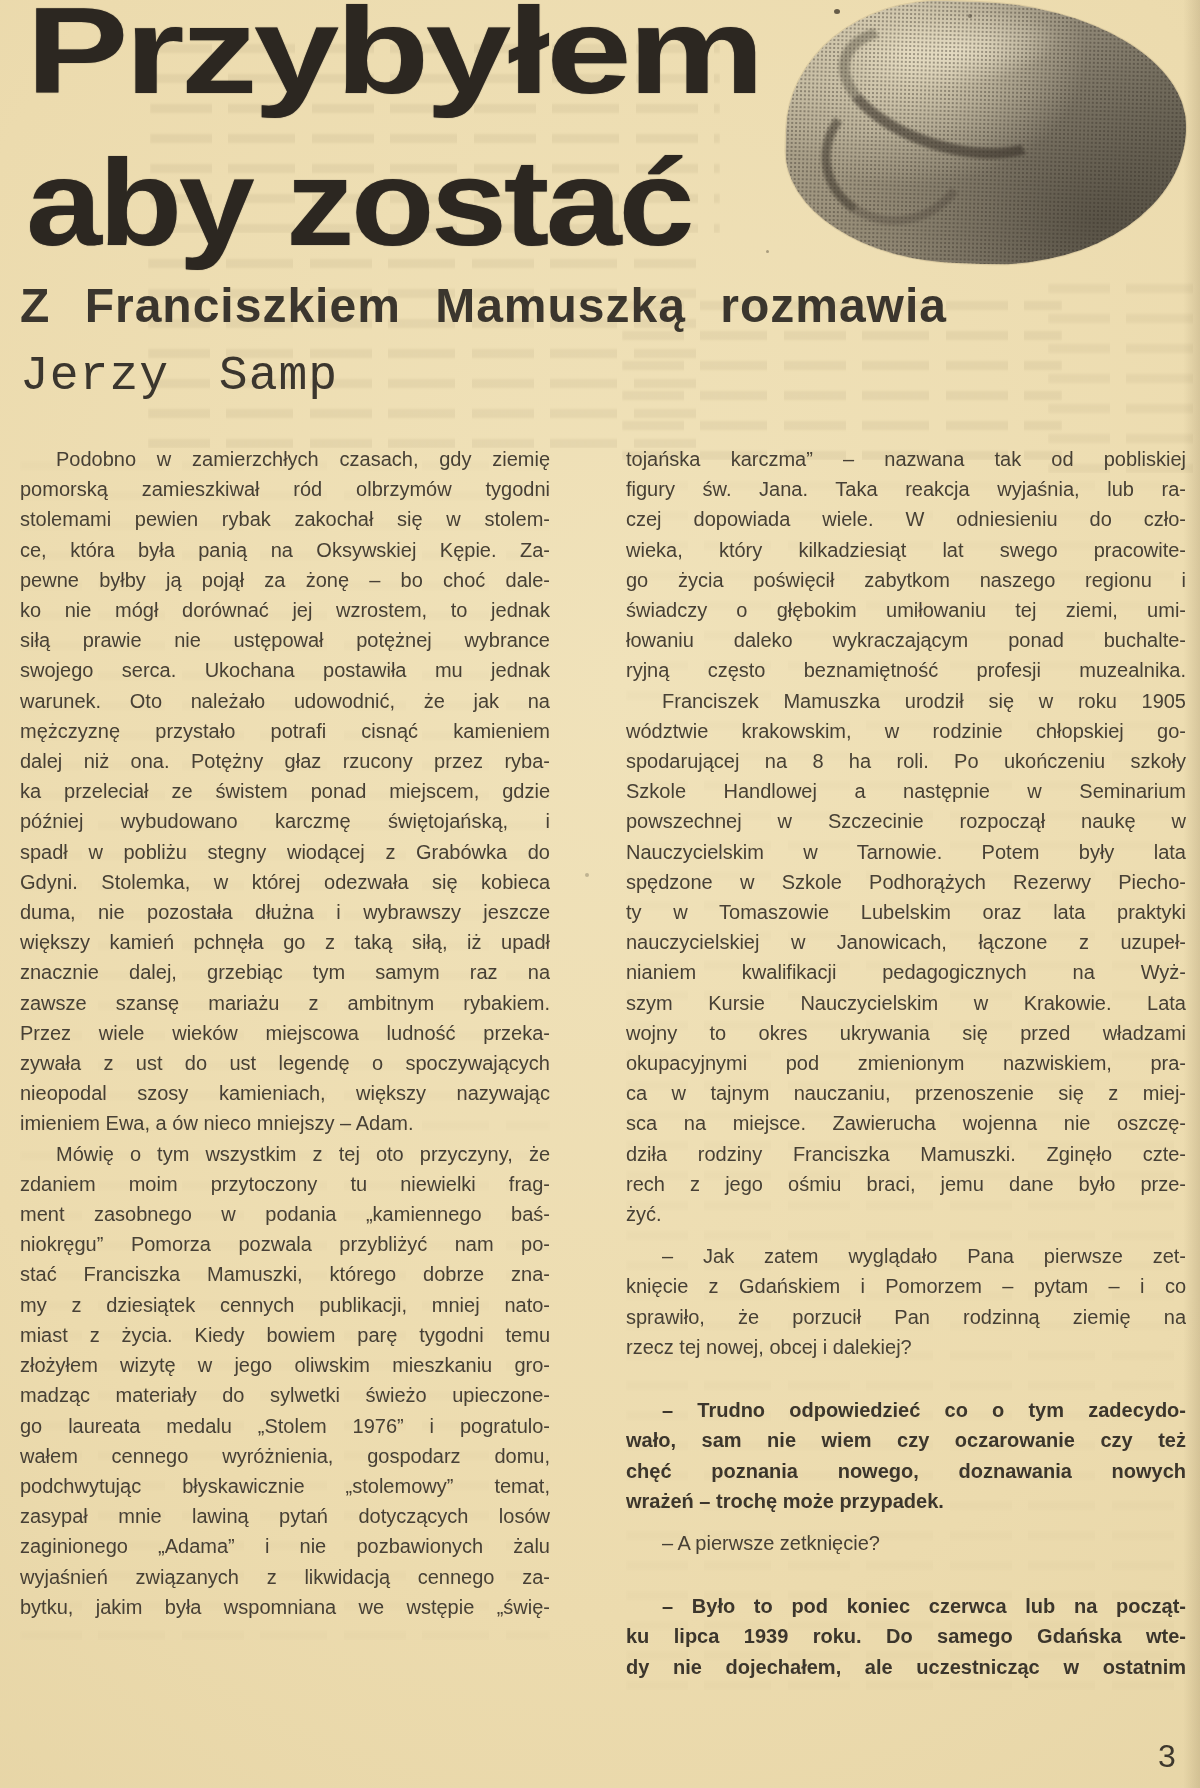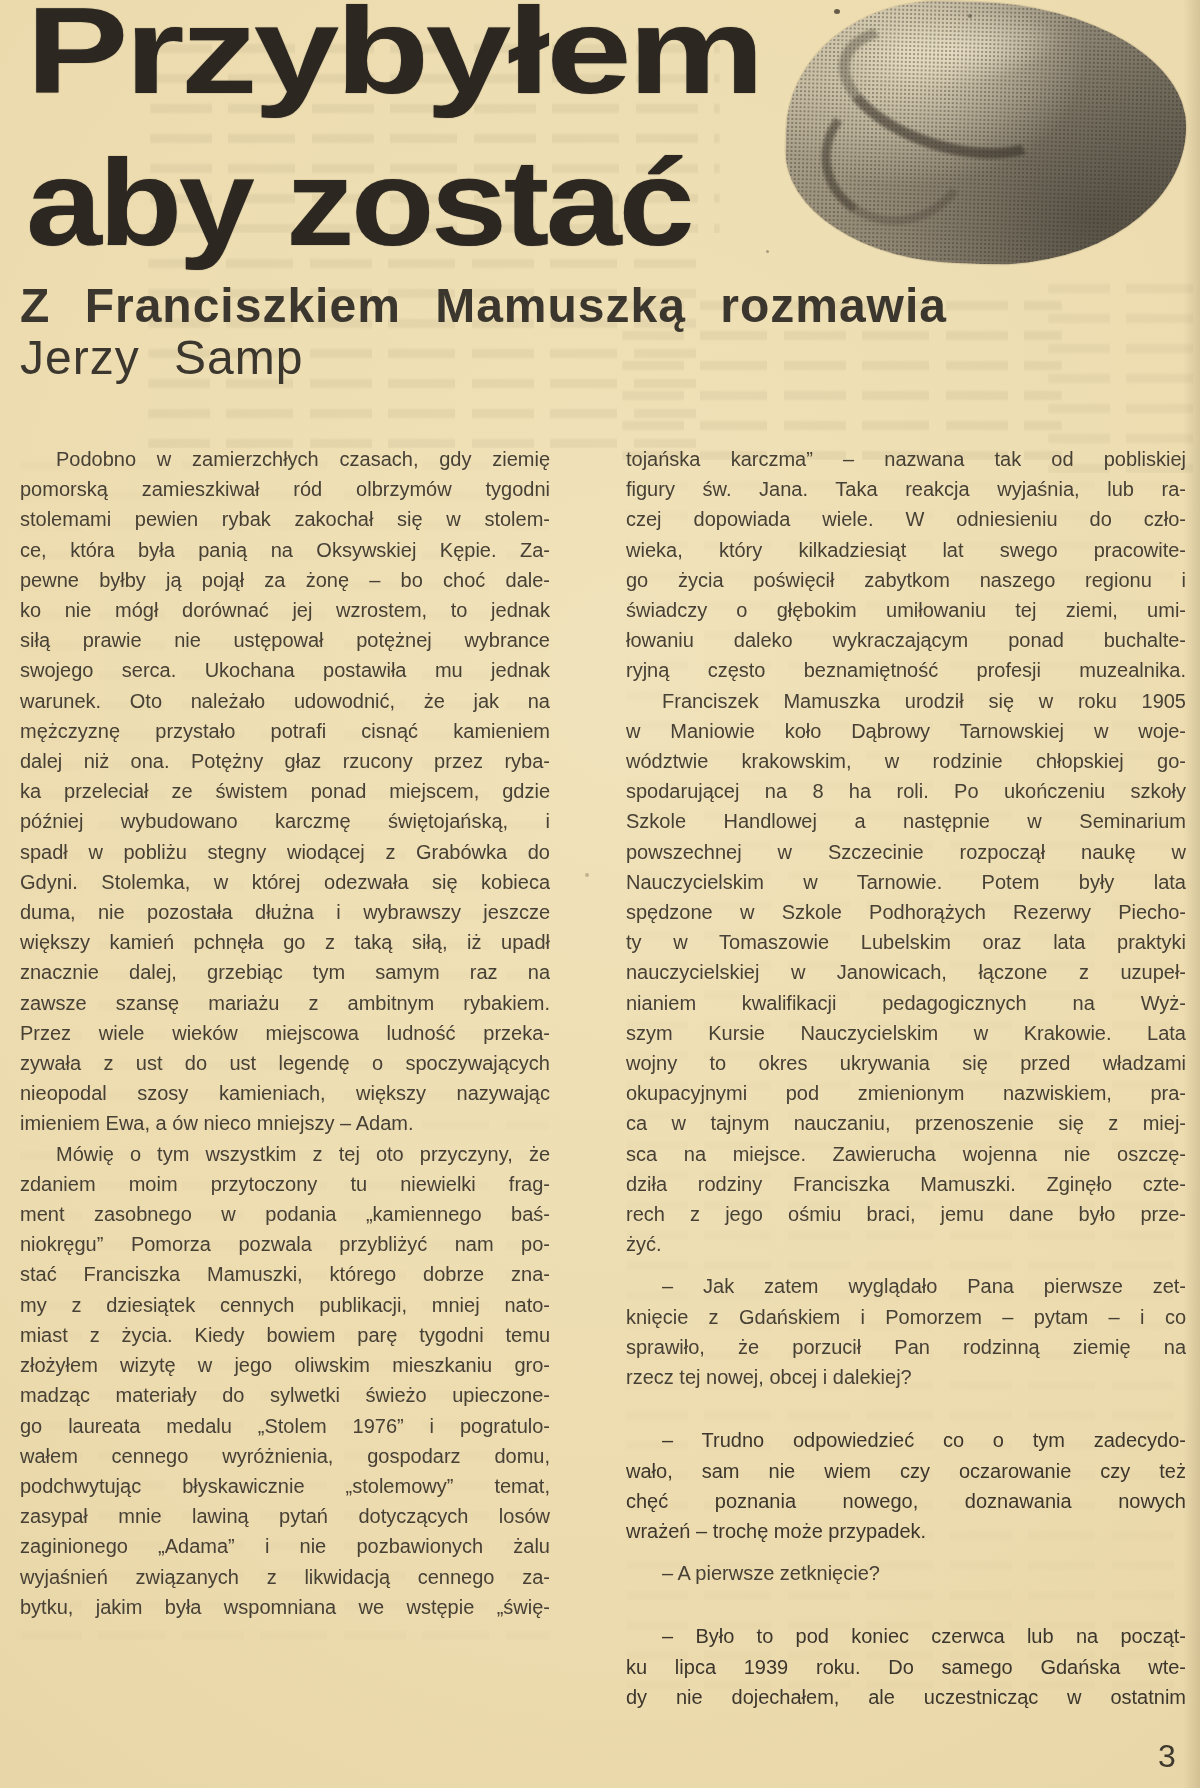--- a/index.html
+++ b/index.html
@@ -53,30 +53,30 @@
 
   
   .hl { position:absolute; left:26px; z-index:3; color:#2c2721; font-weight:700;
     line-height:1; letter-spacing:-3px; white-space:nowrap; transform-origin:left top;
     text-shadow:0 0 1px rgba(44,39,33,.6); }
   .hl1 { top:-10px; font-size:122px; transform:scaleX(1.26); }
   .hl2 { top:142px; font-size:122px; transform:scaleX(1.12); }
   .sub { position:absolute; left:20px; z-index:3; color:#3b362e; font-weight:400;
     font-size:48px; line-height:1.1; letter-spacing:1px; word-spacing:20px; white-space:nowrap; }
   .sub1 { top:280px;font-weight:bold; }
-  .sub2 { top:332px; }
+  .sub2 { top:350px;font-family:Liberation Mono, monospace; }
 
   
   .col { position:absolute; top:444px; z-index:3; font-size:20px; line-height:30.2px;
     color:#474035; }
   .col-left  { left:20px;  width:530px; }
   .col-right { left:626px; width:560px; }
   .para { margin:0; }
   .para.gap { margin-top:12px; }
-  .para.bold { font-weight:400; color:#3c362c;margin-top:33px; }
+  .para.bold { font-weight:700; color:#3c362c;margin-top:33px; }
   .line { text-align:justify; text-align-last:justify; overflow:hidden; white-space:nowrap; }
   .para.indent .line:first-child { text-indent:36px; }
   .para.no-last-justify .line:last-child { text-align-last:left; }
 
   
   .pageno { position:absolute; left:1158px; top:1738px; z-index:3;
     font-size:32px; font-weight:400; color:#3e382e; }
   .speck { position:absolute; border-radius:50%; background:rgba(56,48,38,.75); z-index:4; }
   .s1 { left:834px; top:9px;  width:6px; height:5px; }
   .s2 { left:968px; top:14px; width:4px; height:4px; opacity:.6; }
@@ -159,21 +159,20 @@
         <div class="line">figury św. Jana. Taka reakcja wyjaśnia, lub ra-</div>
         <div class="line">czej dopowiada wiele. W odniesieniu do czło-</div>
         <div class="line">wieka, który kilkadziesiąt lat swego pracowite-</div>
         <div class="line">go życia poświęcił zabytkom naszego regionu i</div>
         <div class="line">świadczy o głębokim umiłowaniu tej ziemi, umi-</div>
         <div class="line">łowaniu daleko wykraczającym ponad buchalte-</div>
         <div class="line">ryjną często beznamiętność profesji muzealnika.</div>
       </div>
       <div class="para indent no-last-justify">
         <div class="line">Franciszek Mamuszka urodził się w roku 1905</div>
-        <div class="line">w Maniowie koło Dąbrowy Tarnowskiej w woje-</div>
         <div class="line">wództwie krakowskim, w rodzinie chłopskiej go-</div>
         <div class="line">spodarującej na 8 ha roli. Po ukończeniu szkoły</div>
         <div class="line">Szkole Handlowej a następnie w Seminarium</div>
         <div class="line">powszechnej w Szczecinie rozpoczął naukę w</div>
         <div class="line">Nauczycielskim w Tarnowie. Potem były lata</div>
         <div class="line">spędzone w Szkole Podhorążych Rezerwy Piecho-</div>
         <div class="line">ty w Tomaszowie Lubelskim oraz lata praktyki</div>
         <div class="line">nauczycielskiej w Janowicach, łączone z uzupeł-</div>
         <div class="line">nianiem kwalifikacji pedagogicznych na Wyż-</div>
         <div class="line">szym Kursie Nauczycielskim w Krakowie. Lata</div>

